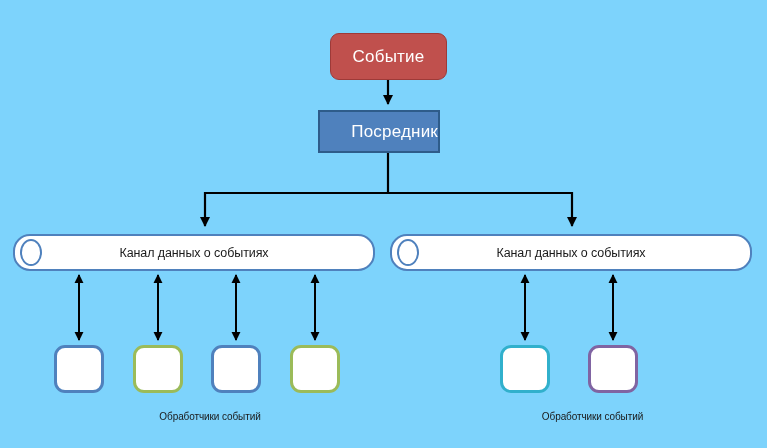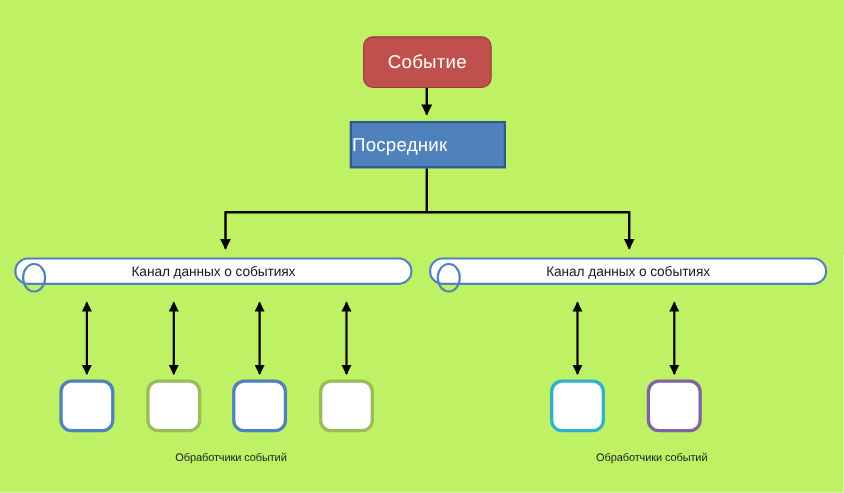--- a/index.html
+++ b/index.html
@@ -8,21 +8,21 @@
     padding: 0;
     background: #ffffff;
   }
   body {
     font-family: "Liberation Sans", sans-serif;
   }
   #diagram-root {
     position: relative;
     width: 767px;
     height: 448px;
-    background: #bef264;
+    background: #7dd3fc;
     overflow: hidden;
     text-decoration: underline;
   }
   #connector-layer {
     position: absolute;
     left: 0;
     top: 0;
     width: 767px;
     height: 448px;
     pointer-events: none;
@@ -48,41 +48,41 @@
     font-size: 17px;
     line-height: 1;
     letter-spacing: 0.2px;
   }
 
   
   .node-mediator {
     position: absolute;
     left: 318px;
     top: 110px;
-    width: 142px;
+    width: 122px;
     height: 43px;
     box-sizing: border-box;
     background: #4F81BD;
     border: 2px solid #2E5C8A;
     display: flex;
     align-items: center;
-    justify-content: flex-start;
+    justify-content: flex-end;
   }
   .node-mediator .node-label {
     color: #ffffff;
     font-size: 17px;
     line-height: 1;
     letter-spacing: 0.2px;
   }
 
   
   .channel {
     position: absolute;
     top: 234px;
-    height: 25px;
+    height: 37px;
     box-sizing: border-box;
     background: #ffffff;
     border: 2px solid #4F81BD;
     border-radius: 17px;
   }
   .channel .cyl-cap {
     position: absolute;
     left: 5px;
     top: 3px;
     width: 22px;

